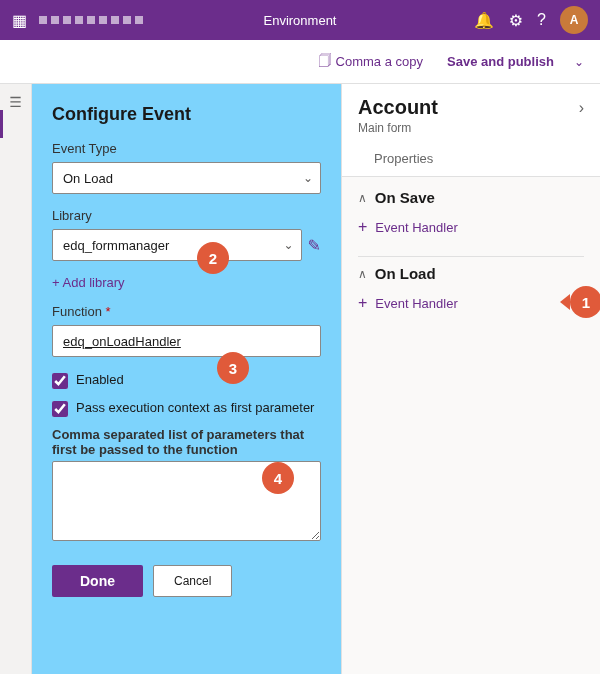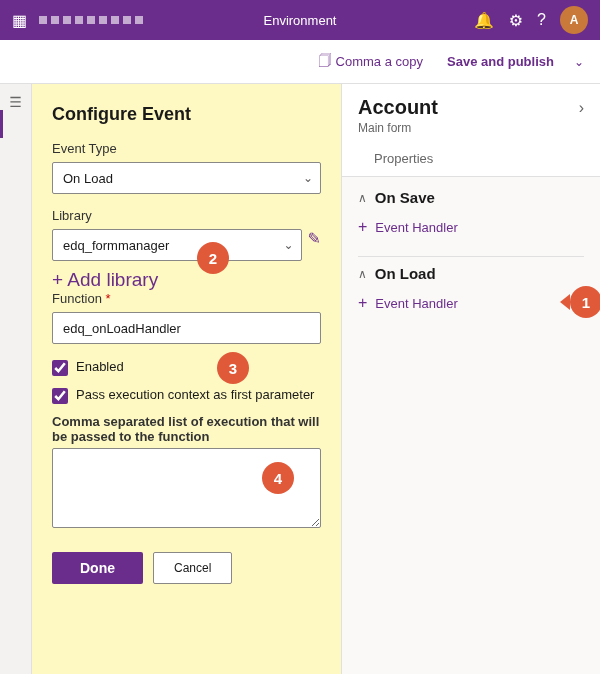--- a/index.html
+++ b/index.html
@@ -119,21 +119,21 @@
     }
     .sidebar-icon {
       width: 20px; height: 20px;
       display: flex; align-items: center; justify-content: center;
       font-size: 14px; color: #666; cursor: pointer;
     }
 
     
     .configure-panel {
       width: 310px;
-      background: #fef9c3;
+      background: #7dd3fc;
       border-right: 1px solid #e0e0e0;
       padding: 20px 20px;
       overflow-y: auto;
       position: relative;
     }
     .configure-title {
       font-size: 18px;
       font-weight: 600;
       color: #1a1a1a;
       margin-bottom: 16px;
@@ -165,49 +165,52 @@
       position: absolute;
       right: 8px;
       top: 50%;
       transform: translateY(-50%);
       font-size: 12px;
       color: #605e5c;
       pointer-events: none;
     }
     .library-row {
       display: flex;
+      align-items: center;
       gap: 6px;
-      margin-bottom: 8px;
+      margin-bottom: 14px;
     }
     .library-select-wrapper {
       position: relative;
       flex: 1;
     }
     .edit-icon {
       color: #6b2d8b;
       cursor: pointer;
       font-size: 16px;
     }
     .add-library {
       color: #6b2d8b;
-      font-size: 19px;
-      cursor: pointer;
+      font-size: 13px;
+      cursor: pointer;
+      margin-bottom: 14px;
       display: flex;
       align-items: center;
       gap: 4px;
     }
     .text-input {
       width: 100%;
       border: 1px solid #8a8886;
       border-radius: 2px;
       padding: 6px 10px;
       font-size: 13px;
       color: #1a1a1a;
       height: 32px;
       outline: none;
+      text-decoration: underline;
     }
     .function-field { margin-bottom: 14px; }
     .checkbox-row {
       display: flex;
       align-items: flex-start;
       gap: 8px;
       margin-bottom: 10px;
     }
     .checkbox-input {
       width: 16px; height: 16px;
@@ -435,21 +438,21 @@
       <span class="checkbox-label">Enabled</span>
     </div>
 
     
     <div class="checkbox-row">
       <input type="checkbox" class="checkbox-input" checked="" style="">
       <span class="checkbox-label">Pass execution context as first parameter</span>
     </div>
 
     
-    <div class="params-label">Comma separated list of execution that will be passed to the function</div>
+    <div class="params-label">Comma separated list of parameters that first be passed to the function</div>
     <textarea class="params-textarea" style=""></textarea>
 
     
     <div class="button-row">
       <button class="done-btn">Done</button>
       <button class="cancel-btn">Cancel</button>
     </div>
 
     
     <div style="position:absolute; top:158px; left:165px; display:flex; align-items:center; z-index:10;">

